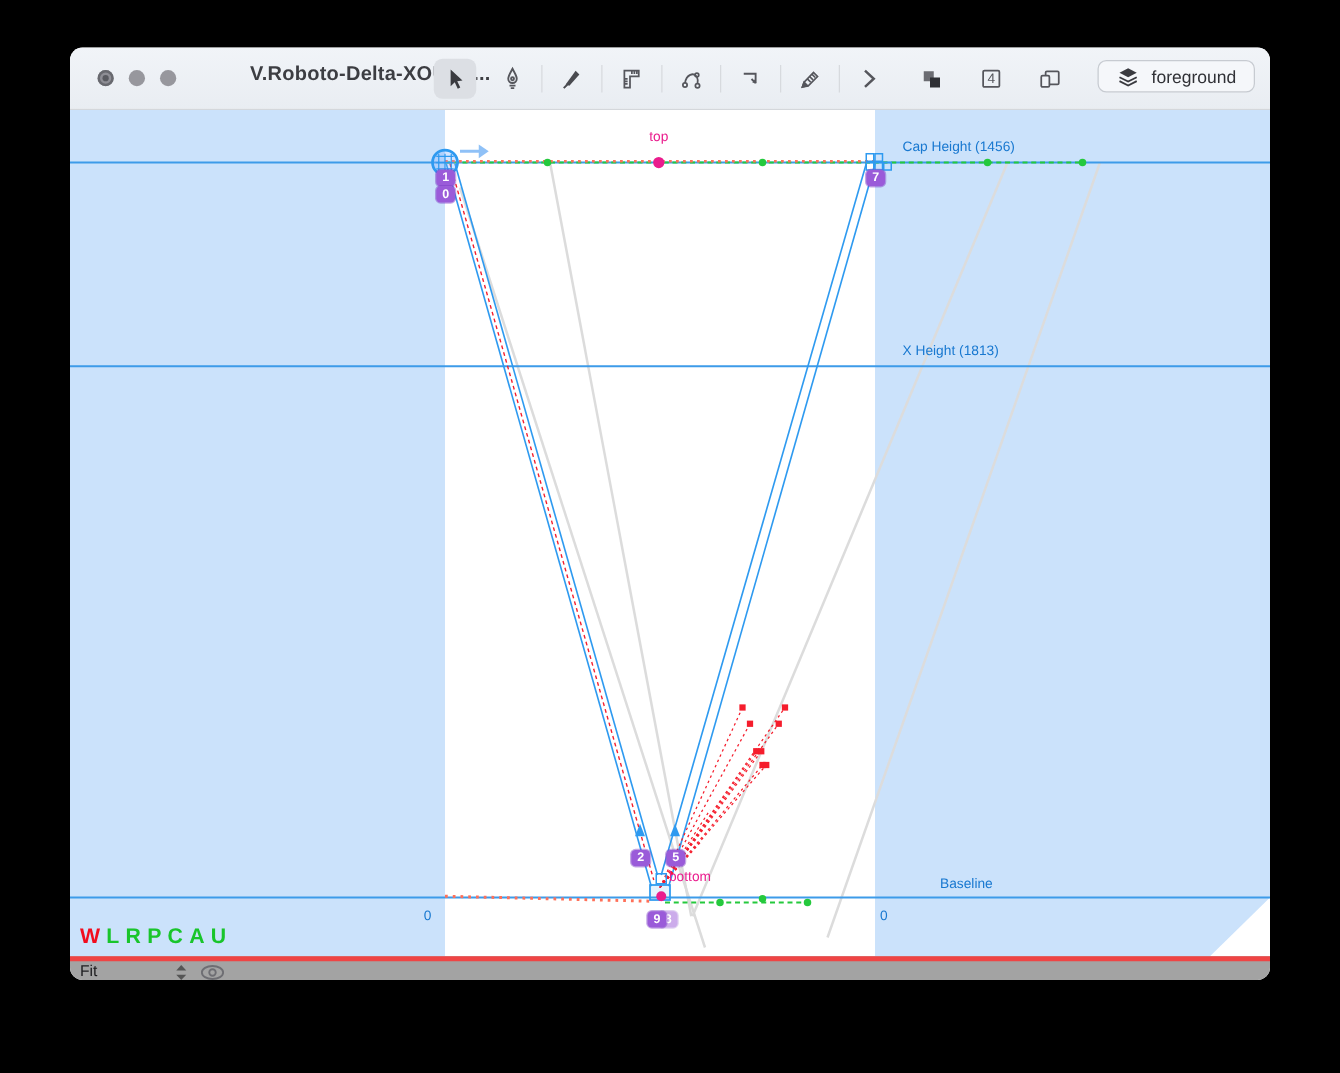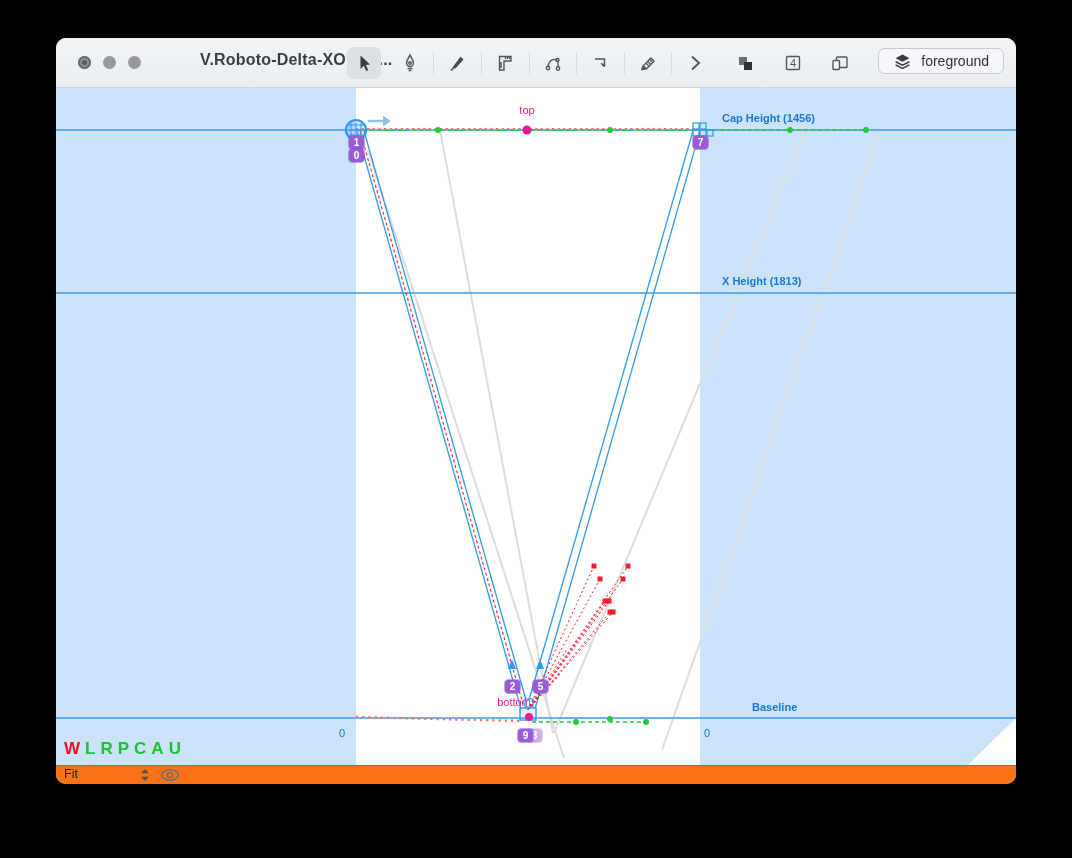--- a/index.html
+++ b/index.html
@@ -35,35 +35,35 @@
   .layer-btn{
     position:absolute;right:12px;top:10px;height:26px;box-sizing:border-box;
     border:1px solid #c7cbd1;border-radius:7px;background:#f5f7fa;
     display:flex;align-items:center;gap:9px;padding:0 14px;
     font-size:14px;color:#303136;
   }
   
   .canvas{position:relative;width:960px;height:677px;background:#cbe2fb;overflow:hidden;}
   .white-col{position:absolute;left:300px;top:0;width:344px;height:677px;background:#ffffff;}
   .canvas svg.scene{position:absolute;left:0;top:0;}
-  .metric-label{position:absolute;font-size:11px;color:#1878d0;white-space:nowrap;font-weight:bold;}
+  .metric-label{position:absolute;font-size:11px;color:#1878d0;white-space:nowrap;}
   .anchor-label{position:absolute;font-size:11px;color:#ea1c8d;font-weight:500;text-align:center;}
   .zero-label{position:absolute;font-size:11px;color:#1878d0;}
   .badge{
     position:absolute;min-width:11px;height:13px;padding:0 2px;
     background:#9a5bd9;border-radius:3.5px;color:#fff;font-size:10px;
     font-weight:700;line-height:13px;text-align:center;
     box-shadow:0 0 0 1px rgba(122,59,196,.45);
   }
   .badge.faded{opacity:.5;}
   .preview-letters{position:absolute;left:8px;top:651px;font-size:17px;font-weight:700;letter-spacing:2px;}
   .preview-letters span{margin-right:3px;}
   
   .statusbar{
-    position:relative;height:19px;background:#f97316;border-top:1px solid #ef4444;
+    position:relative;height:19px;background:#a3a3a3;border-top:4px solid #ef4444;
     box-sizing:border-box;font-size:12.5px;color:#1c1c1e;
   }
   .status-zoom{position:absolute;left:8px;top:1px;}
   .status-stepper{position:absolute;left:84px;top:2px;}
   .status-eye{position:absolute;left:103px;top:2px;}
 </style>
 </head>
 <body>
 
 <div class="window">
@@ -261,21 +261,21 @@
           <rect x="644" y="42" width="6" height="6"></rect>
         <rect x="651" y="42" width="6" height="6"></rect>
       </g>
     </svg>
 
     <div class="metric-label" style="left:666px;top:24px">Cap Height (1456)</div>
     <div class="metric-label" style="left:666px;top:187px">X Height (1813)</div>
     <div class="metric-label" style="left:696px;top:613px">Baseline</div>
 
     <div class="anchor-label" style="left:455px;top:16px;width:32px">top</div>
-    <div class="anchor-label" style="left:428px;top:608px;width:60px">bottom</div>
+    <div class="anchor-label" style="left:466px;top:608px;width:60px">bottom</div>
 
     <div class="zero-label" style="left:283px;top:639px">0</div>
     <div class="zero-label" style="left:648px;top:639px">0</div>
 
     <div class="badge" style="left:293px;top:48px">1</div>
     <div class="badge" style="left:293px;top:61px">0</div>
     <div class="badge" style="left:637px;top:48px">7</div>
     <div class="badge" style="left:449px;top:592px">2</div>
     <div class="badge" style="left:477px;top:592px">5</div>
     <div class="badge faded" style="left:471px;top:641px">8</div>

